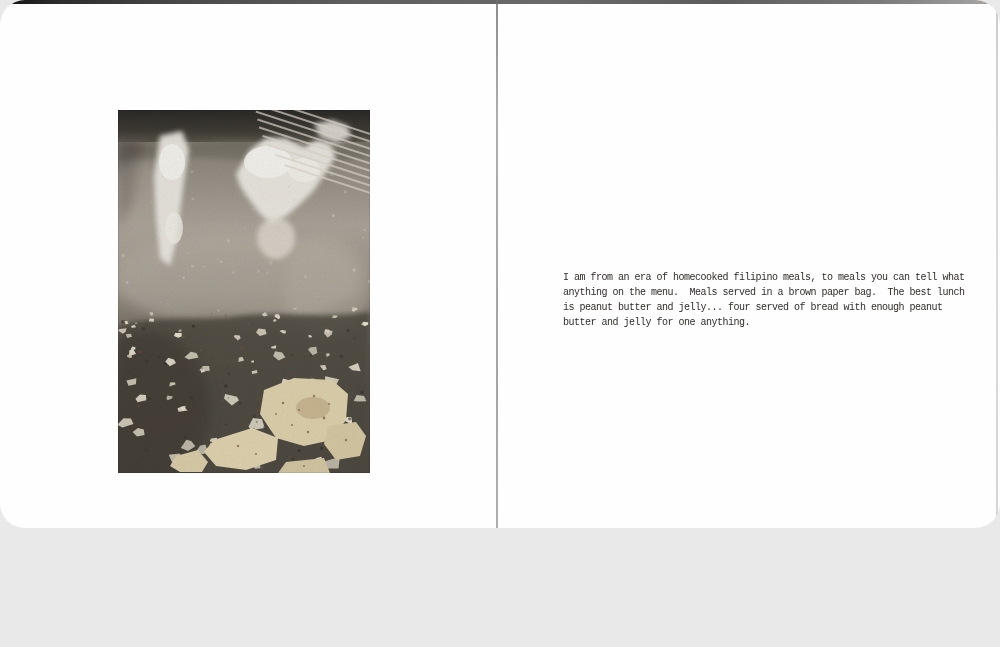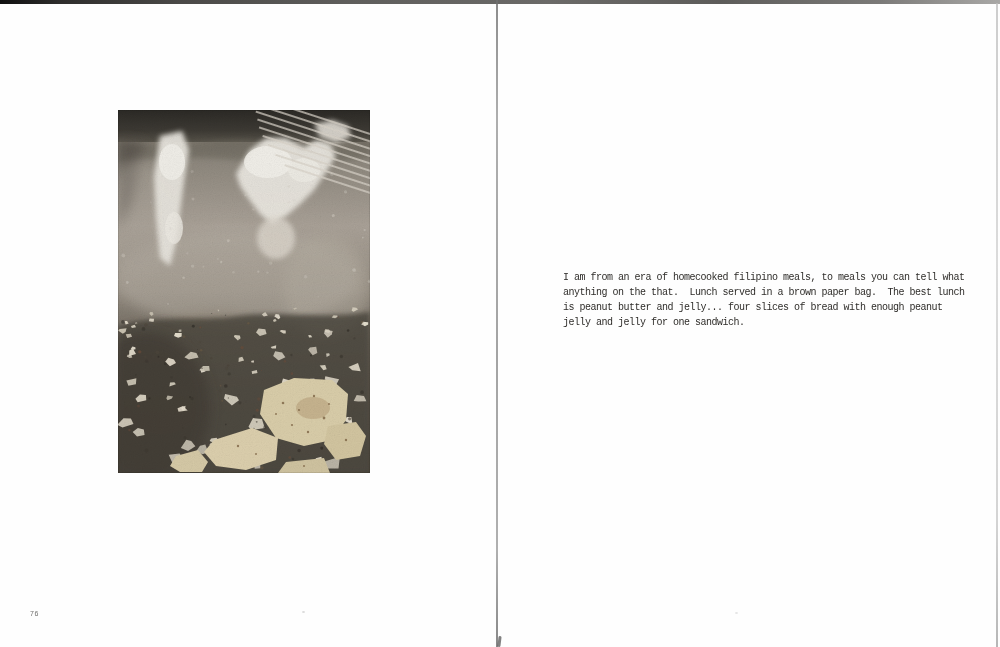--- a/index.html
+++ b/index.html
@@ -1,18 +1,18 @@
 <!DOCTYPE html>
 <html><head>
 <meta charset="utf-8">
 <style>
   html,body{margin:0;padding:0;background:#e9e9e9;}
   .stage{
-    position:relative;width:1000px;height:647px;background:#fefefe;
-    overflow:hidden;font-family:"Liberation Sans", sans-serif;
+    position:relative;width:1000px;height:528px;background:#fefefe;
+    overflow:hidden;font-family:"Liberation Sans", sans-serif;border-radius:25px;
   }
   .scan-edge-top{
     position:absolute;left:0;top:0;width:1000px;height:4px;
     background:linear-gradient(to right,#101010 0%,#2e2d2c 6%,#4a4947 18%,#5f5e5c 35%,#6b6a68 55%,#5d5c5a 72%,#7b7a78 88%,#a9a8a6 100%);
   }
   .page-edge-right{
     position:absolute;left:996px;top:3px;width:2px;height:644px;
     background:linear-gradient(#bdbdbd,#cfcfcf 40%,#c6c6c6 80%,#9f9f9f);
     opacity:.75;
   }
@@ -362,18 +362,18 @@
 
       <rect width="252" height="363" filter="url(#grain)" opacity="0.16" style="mix-blend-mode:multiply"></rect>
       <rect width="252" height="363" fill="none" stroke="#000000" stroke-opacity="0.12" stroke-width="1.5"></rect>
     </svg>
   </div>
 
   <div class="page-number">76</div>
 
   <div class="caption-block">
     <div class="caption-line">I am from an era of homecooked filipino meals, to meals you can tell what</div>
-    <div class="caption-line">anything on the that.  Lunch served in a brown paper bag.  The best lunch</div>
-    <div class="caption-line">is peanut butter and jelly... four slices of bread with enough peanut</div>
-    <div class="caption-line">jelly and jelly for one sandwich.</div>
+    <div class="caption-line">anything on the menu.  Meals served in a brown paper bag.  The best lunch</div>
+    <div class="caption-line">is peanut butter and jelly... four served of bread with enough peanut</div>
+    <div class="caption-line">butter and jelly for one anything.</div>
   </div>
 
 </div>
 
 </body></html>

